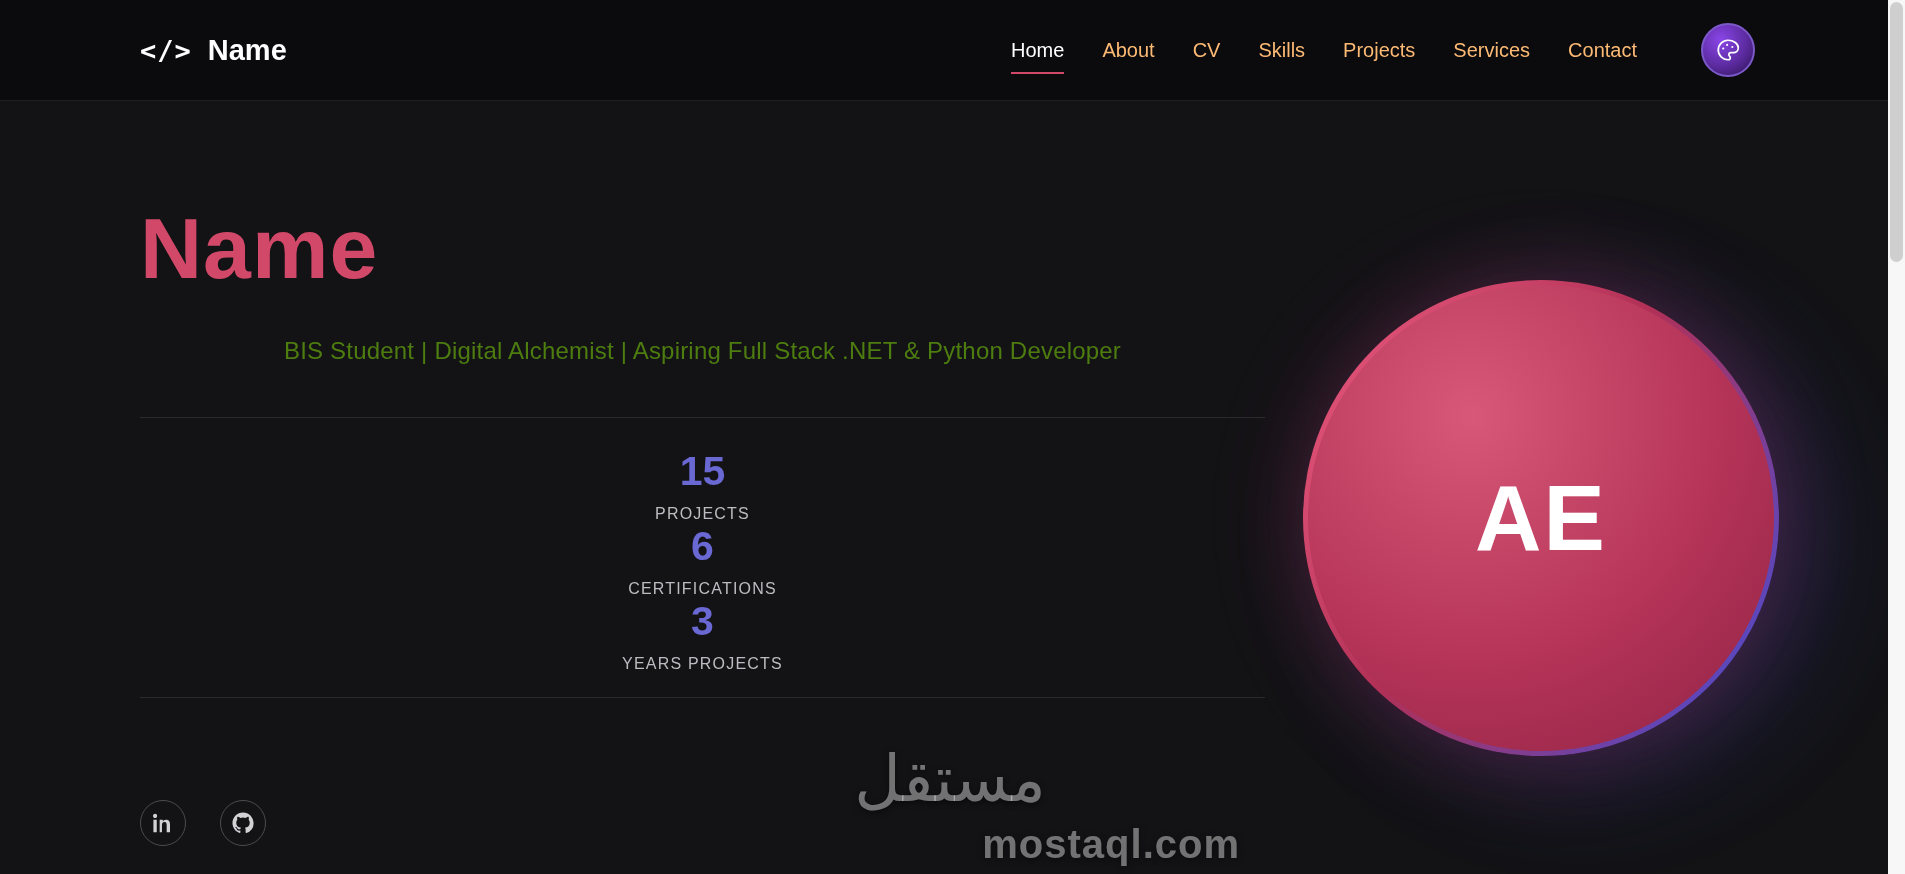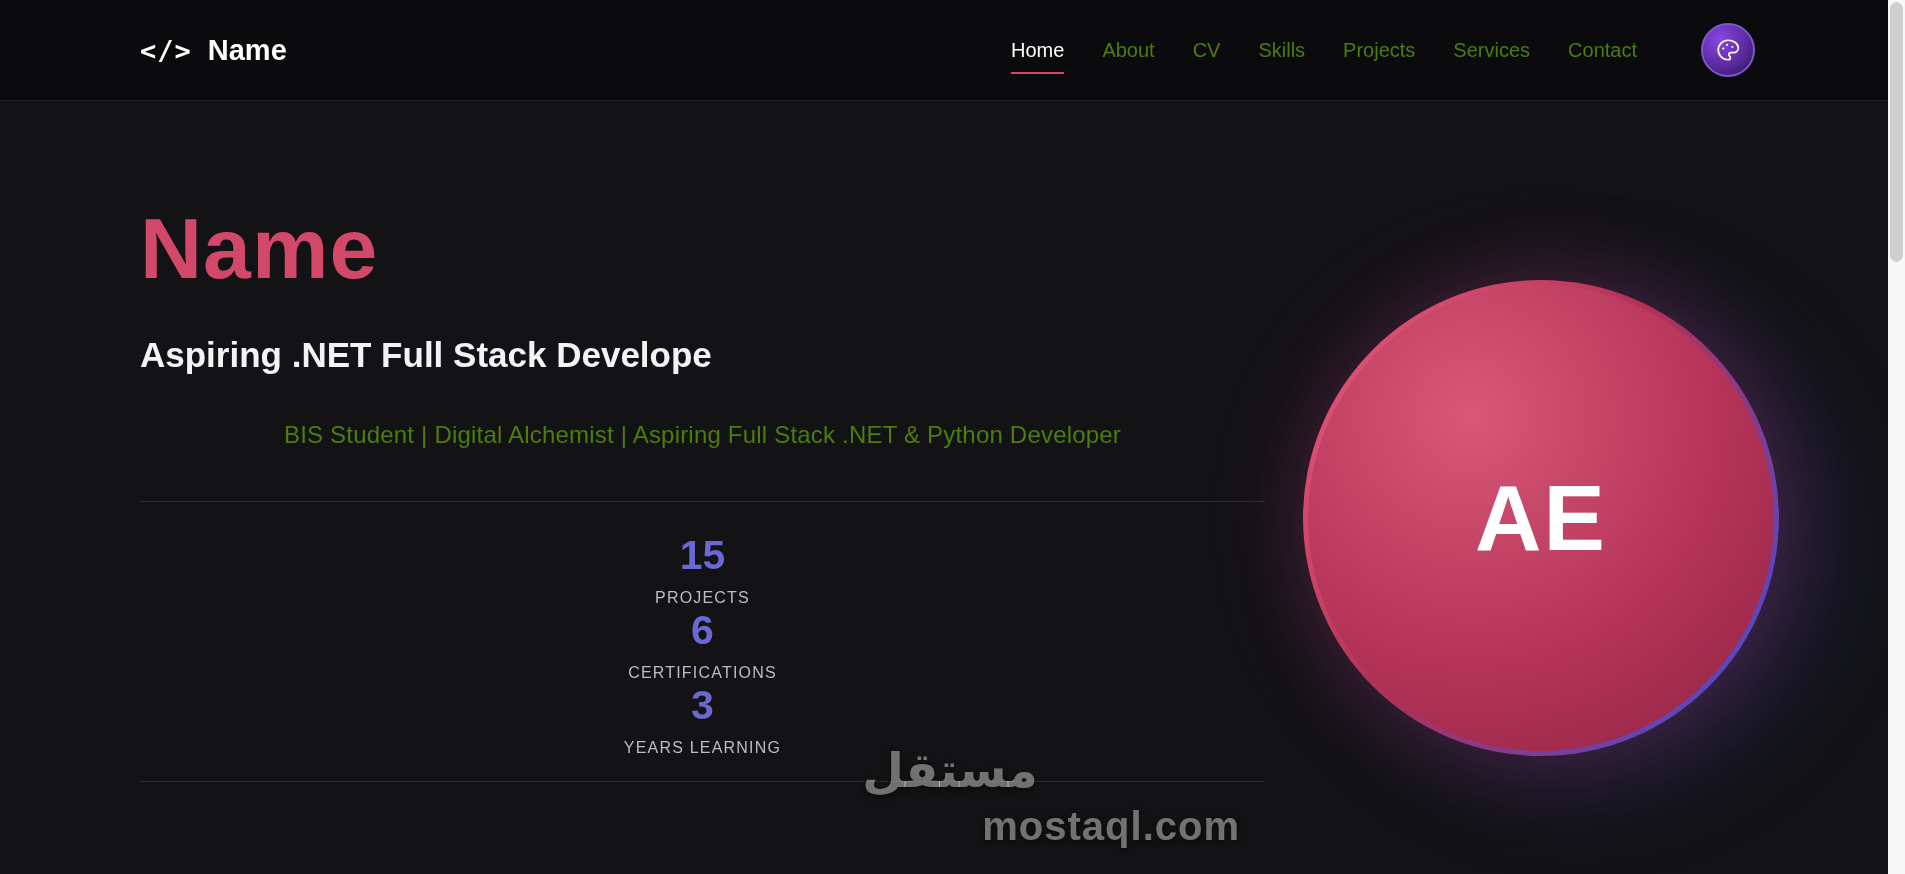--- a/index.html
+++ b/index.html
@@ -52,21 +52,21 @@
     font-size: 29px;
     margin-left: 16px;
   }
   nav.menu {
     margin-left: auto;
     display: flex;
     align-items: center;
     gap: 38px;
   }
   .nav-link {
-    color: #4d7c0f;
+    color: #fdba74;
     font-size: 20px;
     text-decoration: none;
     position: relative;
     cursor: pointer;
     white-space: nowrap;
   }
   .nav-link.active { color: #ffffff; }
   .nav-link.active::after {
     content: "";
     position: absolute;
@@ -208,22 +208,22 @@
   .watermark {
     position: absolute;
     left: 660px;
     top: 742px;
     width: 580px;
     text-align: center;
     color: rgba(255,255,255,0.42);
     pointer-events: none;
   }
   .wm-ar {
-    font-size: 48px;
-    font-weight: bold;
+    font-size: 64px;
+    font-weight: normal;
     font-family: "DejaVu Sans", sans-serif;
     text-shadow: 0 2px 6px rgba(0,0,0,0.5);
   }
   .wm-en {
     margin-top: 6px;
     font-size: 40px;
     font-weight: bold;
     letter-spacing: 1px;
     text-shadow: 0 2px 6px rgba(0,0,0,0.5);
     text-align: right;
@@ -262,37 +262,36 @@
             <circle cx="16" cy="9.2" r="1" fill="#ffffff" stroke="none"></circle>
           </svg>
         </span>
       </button>
     </nav>
   </header>
 
   <main>
     <div class="hero-left">
       <h1 class="hero-title">Name</h1>
-      <h2 class="hero-subtitle">Aspiring .NET Full Stack Develope</h2>
       <p class="hero-tagline">BIS Student | Digital Alchemist | Aspiring Full Stack .NET &amp; Python Developer</p>
 
       <hr class="divider">
 
       <div class="stats">
         <div class="stat">
           <div class="stat-value">15</div>
           <div class="stat-label">PROJECTS</div>
         </div>
         <div class="stat">
           <div class="stat-value">6</div>
           <div class="stat-label">CERTIFICATIONS</div>
         </div>
         <div class="stat">
           <div class="stat-value">3</div>
-          <div class="stat-label">YEARS LEARNING</div>
+          <div class="stat-label">YEARS PROJECTS</div>
         </div>
       </div>
 
       <hr class="divider" style="margin-top:0;">
 
       <div class="cta-row">
       </div>
 
       <div class="social-row">
         <a class="social-btn">

